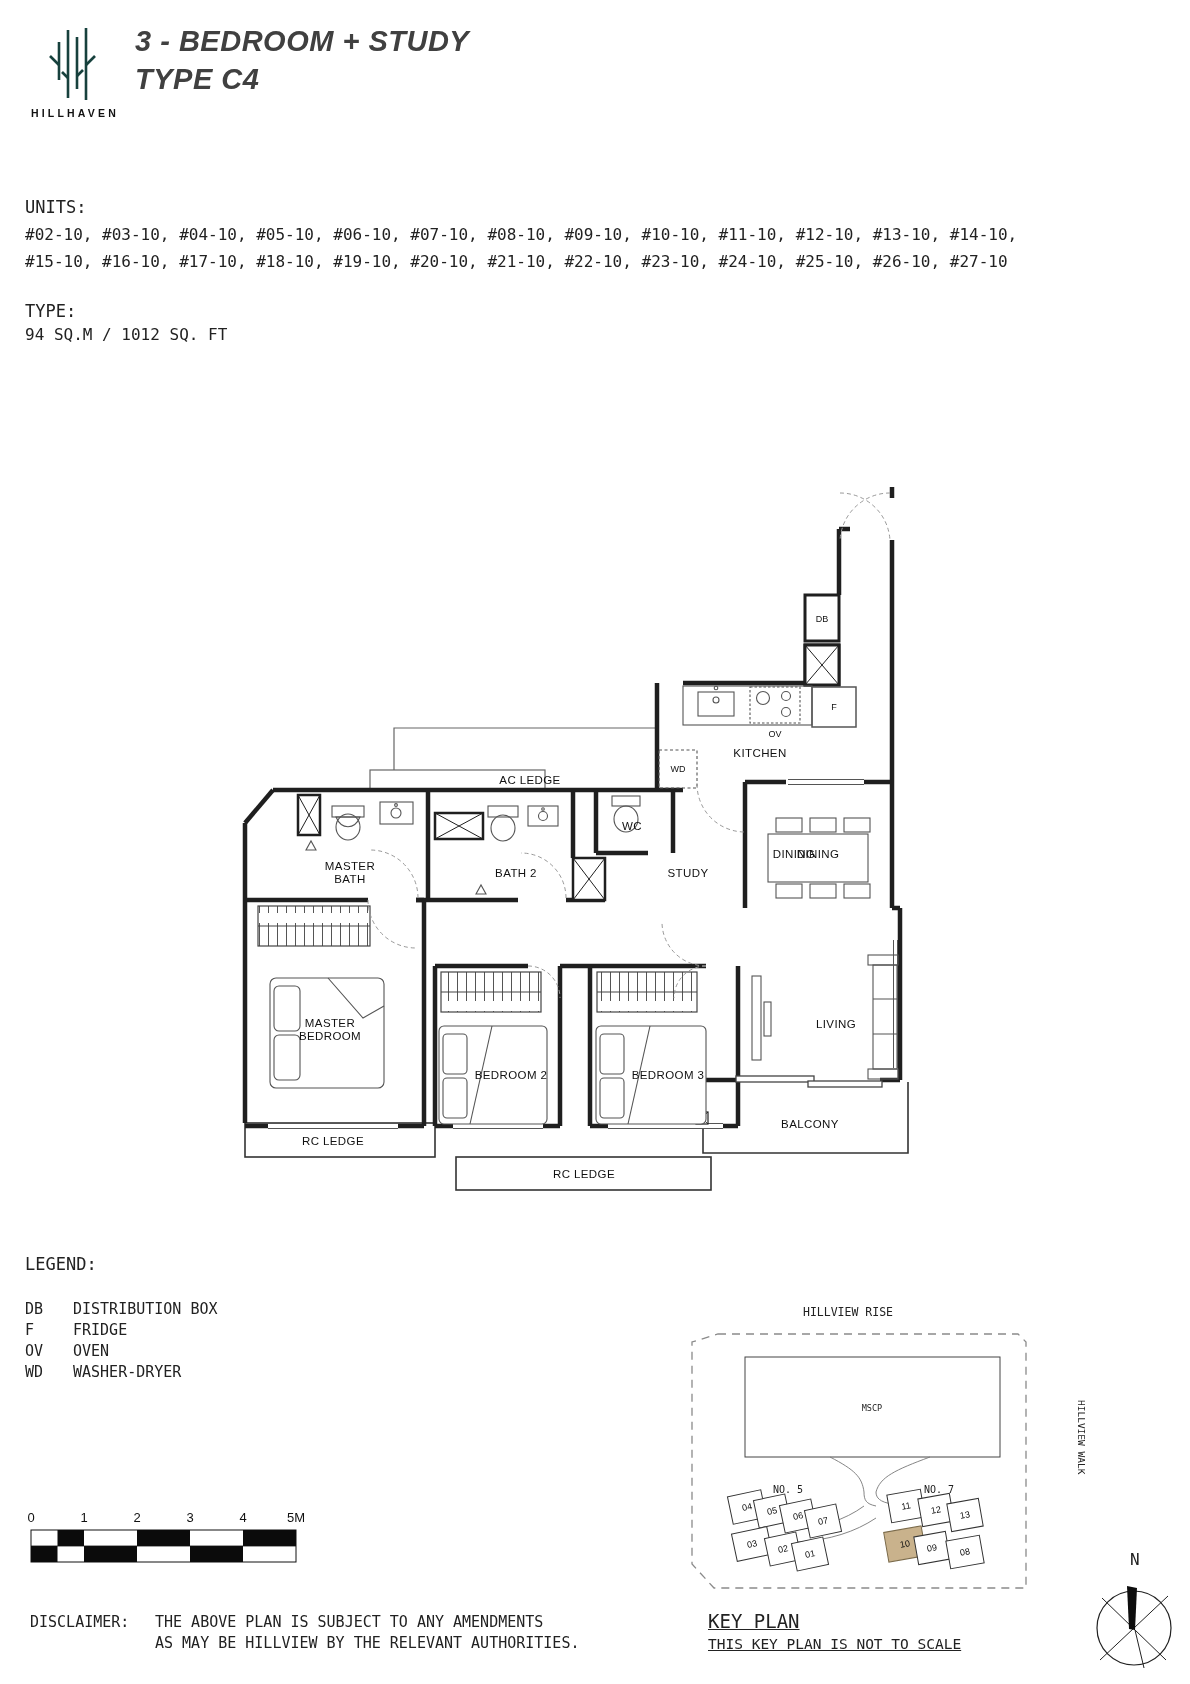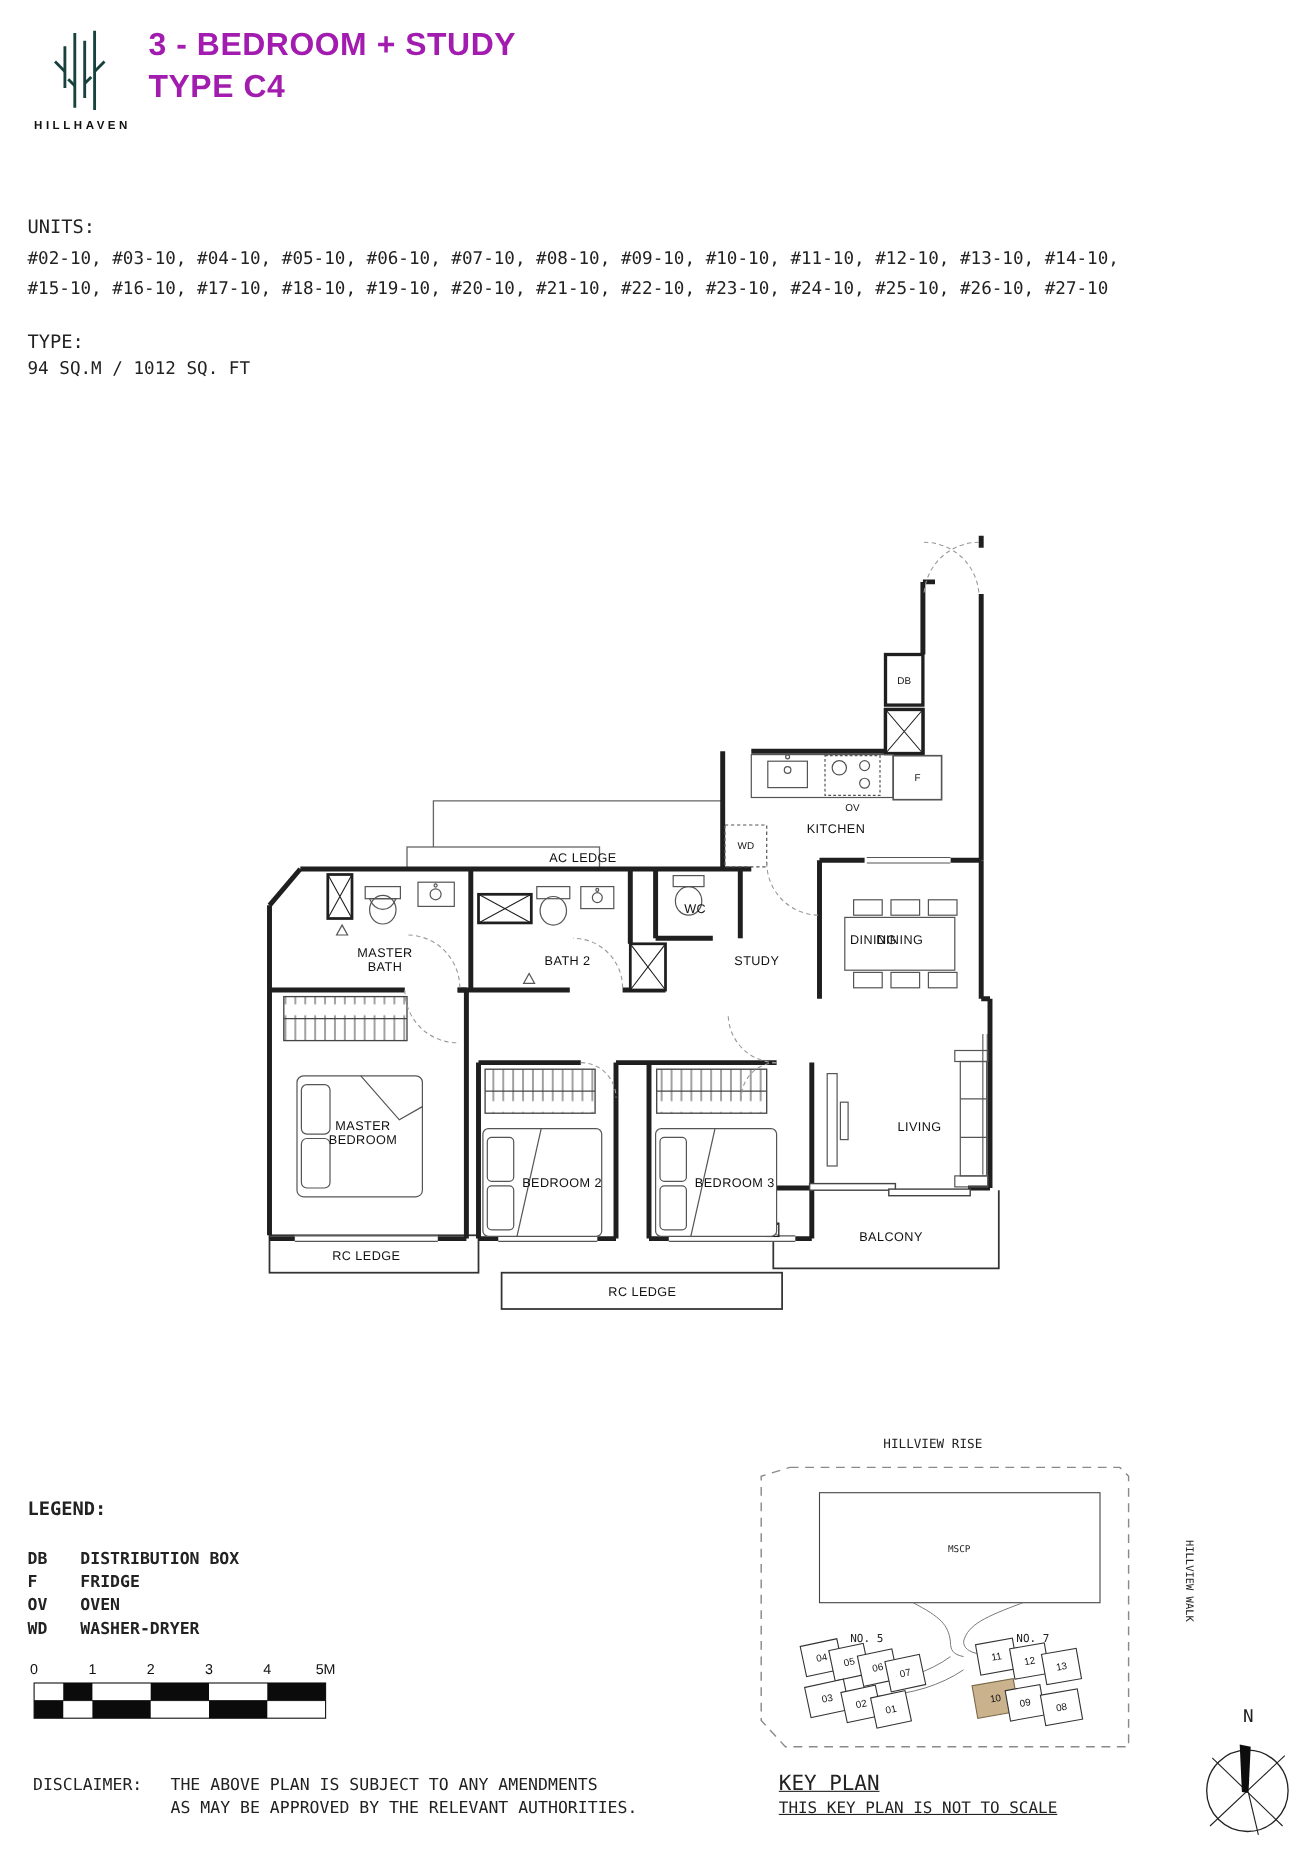--- a/index.html
+++ b/index.html
@@ -1,27 +1,27 @@
 <!DOCTYPE html>
 <html><head>
 <meta charset="utf-8">
 <style>
   html,body{margin:0;padding:0;background:#fff;}
   #page{position:relative;width:1190px;height:1684px;background:#fff;overflow:hidden;
         font-family:"Liberation Sans",sans-serif;color:#1c1c1c;}
   .abs{position:absolute;}
   .mono{font-family:"DejaVu Sans Mono",monospace;color:#222;}
   
-  #title{left:135px;top:22px;font-size:29px;font-weight:bold;line-height:38px;letter-spacing:.5px;color:#a21caf;}
+  #title{left:135px;top:22px;font-size:29px;font-weight:bold;line-height:38px;letter-spacing:.5px;color:#404040;font-style:italic;}
   
   .arch-label{font-size:17px;}
   #units{left:25px;top:194px;font-size:16px;line-height:27px;white-space:nowrap;}
   #area{left:25px;top:300px;font-size:16px;line-height:23px;}
   
-  #legend{left:25px;top:1362px;font-size:15px;font-weight:bold;}
+  #legend{left:25px;top:1254px;font-size:15px;}
   #legend table{border-collapse:collapse;margin-top:26px;}
   #legend td{padding:0 0 3px 0;font-family:"DejaVu Sans Mono",monospace;font-size:15px;color:#222;}
   #legend td.abbr{width:48px;}
   
   #keyplan-caption{left:708px;top:1610px;text-decoration:underline;}
   #keyplan-caption .t1{font-size:19px;}
   #keyplan-caption .t2{font-size:14.5px;margin-top:4px;text-align:right;}
   #disclaimer{left:30px;top:1612px;display:flex;font-size:15px;line-height:21px;}
   #disclaimer .lbl{width:125px;}
   
@@ -454,17 +454,17 @@
     <circle cx="48" cy="80" r="37" fill="none" stroke="#222" stroke-width="1.2"></circle>
     <path d="M14,112 L82,48 M16,50 L80,112" stroke="#222" stroke-width="1" fill="none"></path>
     <polygon points="41,38 51,40 49,82 43,81" fill="#0d0d0d"></polygon>
     <path d="M49,82 L58,120" stroke="#222" stroke-width="1"></path>
   </svg>
 
   <div class="abs mono" id="disclaimer">
     <div class="lbl">DISCLAIMER:</div>
     <div>
       <div>THE ABOVE PLAN IS SUBJECT TO ANY AMENDMENTS</div>
-      <div>AS MAY BE APPROVED BY THE RELEVANT AUTHORITIES.</div>
+      <div>AS MAY BE HILLVIEW BY THE RELEVANT AUTHORITIES.</div>
     </div>
   </div>
 
 </div>
 
 </body></html>

